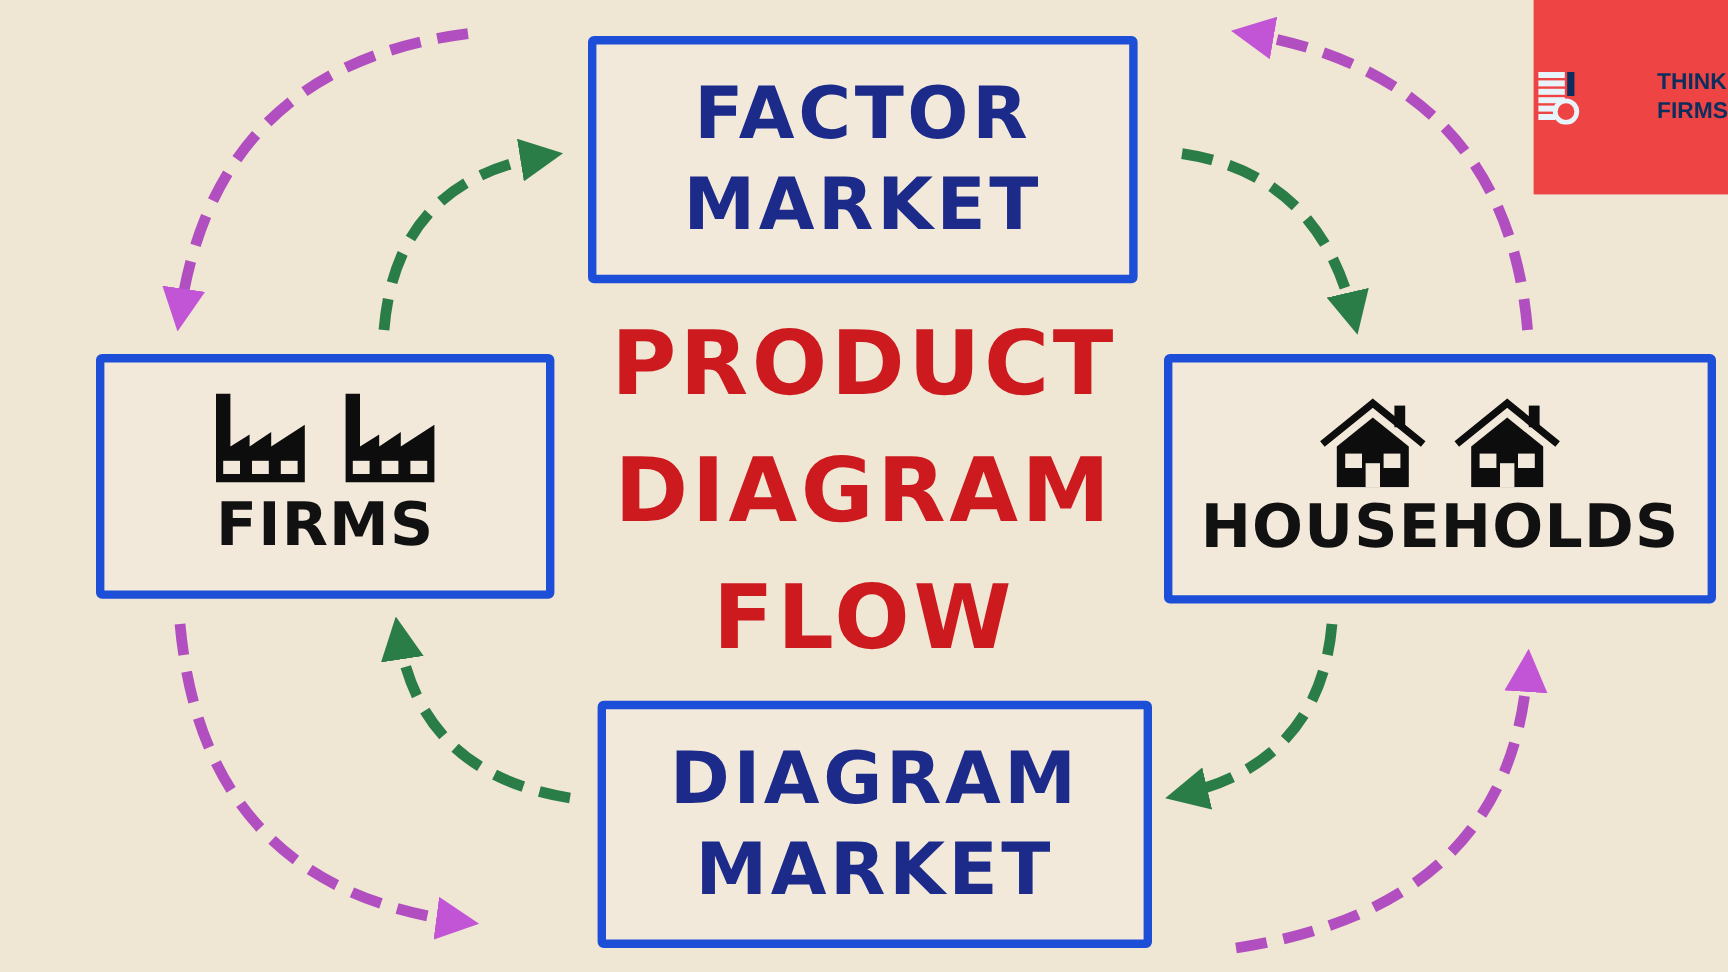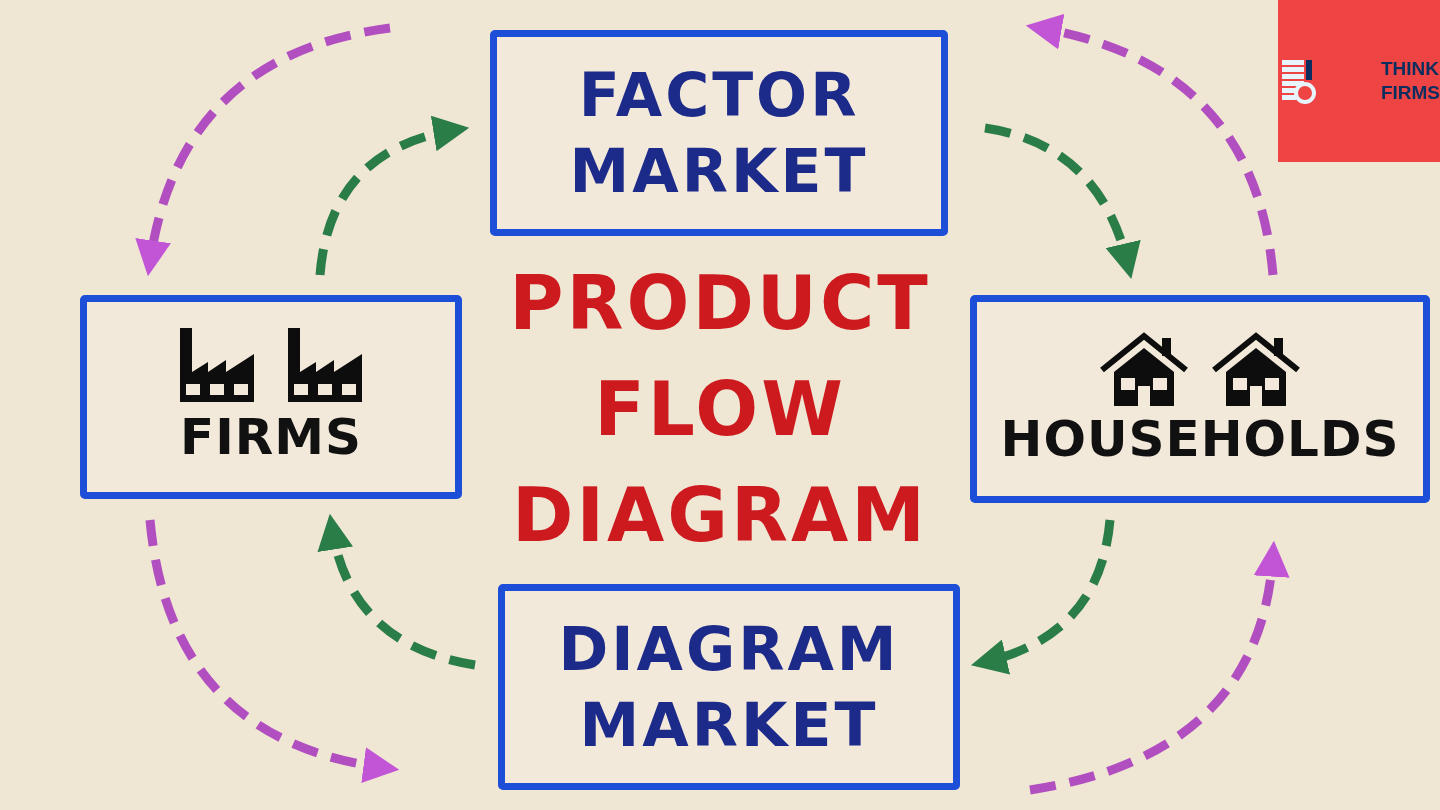--- a/index.html
+++ b/index.html
@@ -134,22 +134,22 @@
         <rect x="8" y="56" width="14" height="11" fill="#f2e9da"></rect>
         <rect x="32" y="56" width="14" height="11" fill="#f2e9da"></rect>
         <rect x="56" y="56" width="14" height="11" fill="#f2e9da"></rect>
       </svg>
     </div>
     <div class="agent-label" style="margin-top:6px;">FIRMS</div>
   </div>
 
   <div class="title">
     <span>PRODUCT</span>
+    <span>DIAGRAM</span>
     <span>FLOW</span>
-    <span>DIAGRAM</span>
   </div>
 
   <div class="logo">
     <svg width="40" height="46" viewBox="0 0 40 46">
       <rect x="4" y="2" width="22" height="5" fill="#e8f4fc"></rect>
       <rect x="4" y="9" width="22" height="5" fill="#e8f4fc"></rect>
       <rect x="4" y="16" width="22" height="5" fill="#e8f4fc"></rect>
       <rect x="4" y="23" width="22" height="5" fill="#e8f4fc"></rect>
       <rect x="4" y="30" width="14" height="5" fill="#e8f4fc"></rect>
       <rect x="4" y="37" width="14" height="5" fill="#e8f4fc"></rect>

